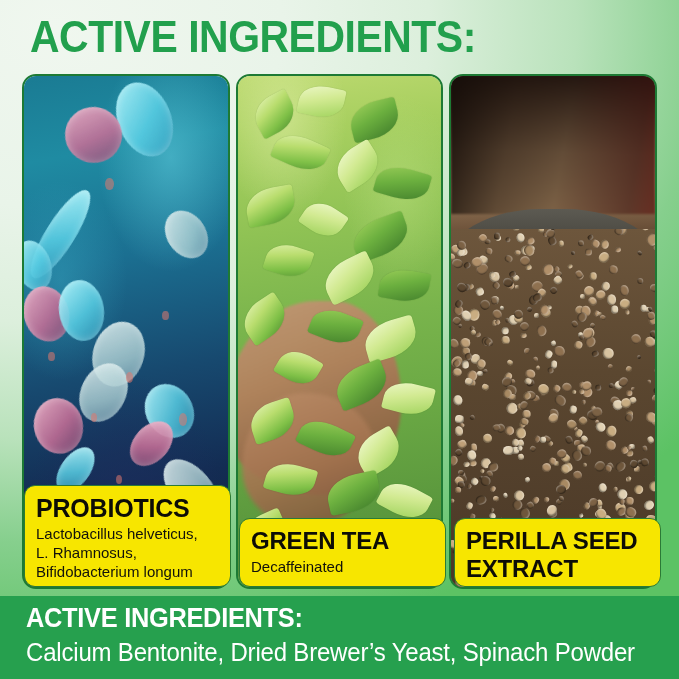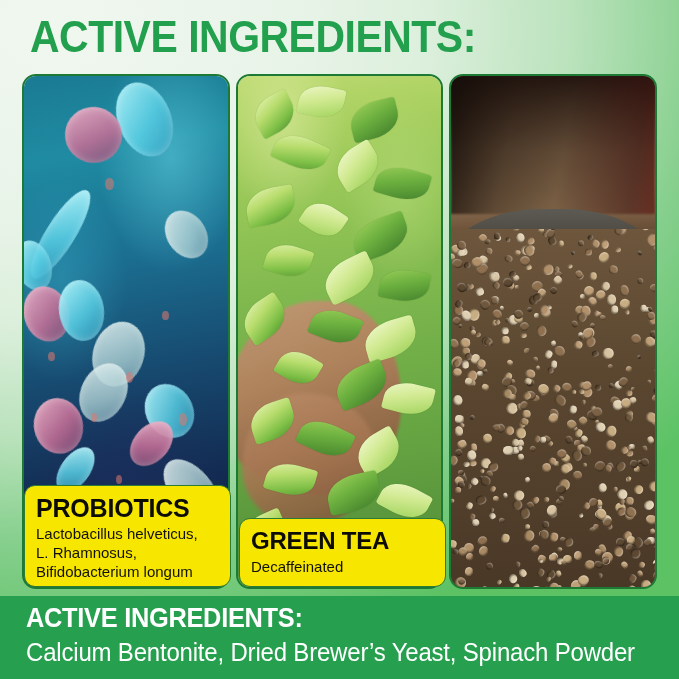--- a/index.html
+++ b/index.html
@@ -795,20 +795,24 @@
       <div class="label-sub">Decaffeinated</div>
     </div>
 
     <div class="label" id="label-1">
       <div class="label-title">PROBIOTICS</div>
       <div class="label-sub">Lactobacillus helveticus,
 L. Rhamnosus,
 Bifidobacterium longum</div>
     </div>
 
+    <div class="label" id="label-3">
+      <div class="label-title">PERILLA SEED
+EXTRACT</div>
+    </div>
 
   </div>
 
   <div class="footer">
     <div class="footer-title">ACTIVE INGREDIENTS:</div>
     <div class="footer-list">Calcium Bentonite, Dried Brewer’s Yeast, Spinach Powder</div>
   </div>
 
 </div>
 

